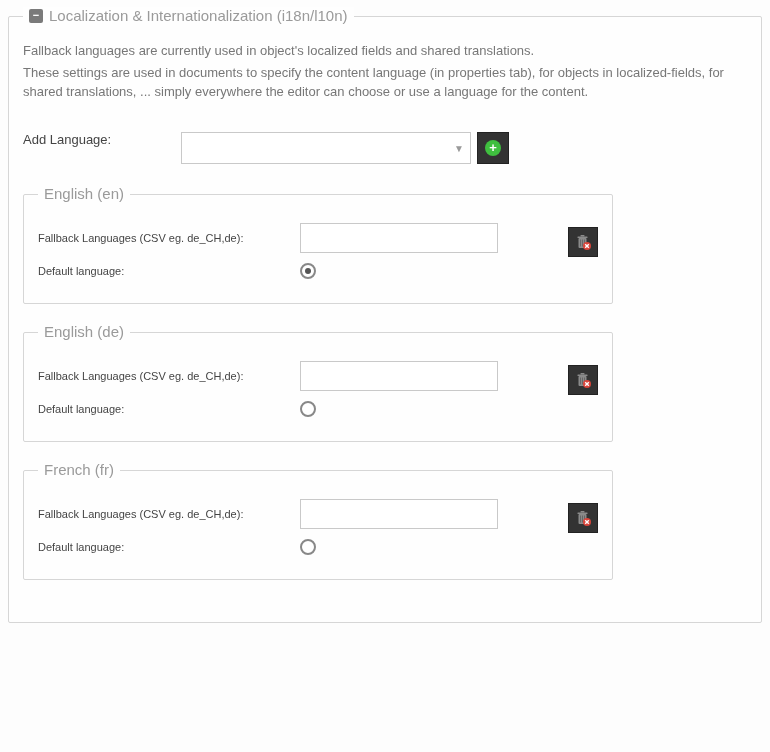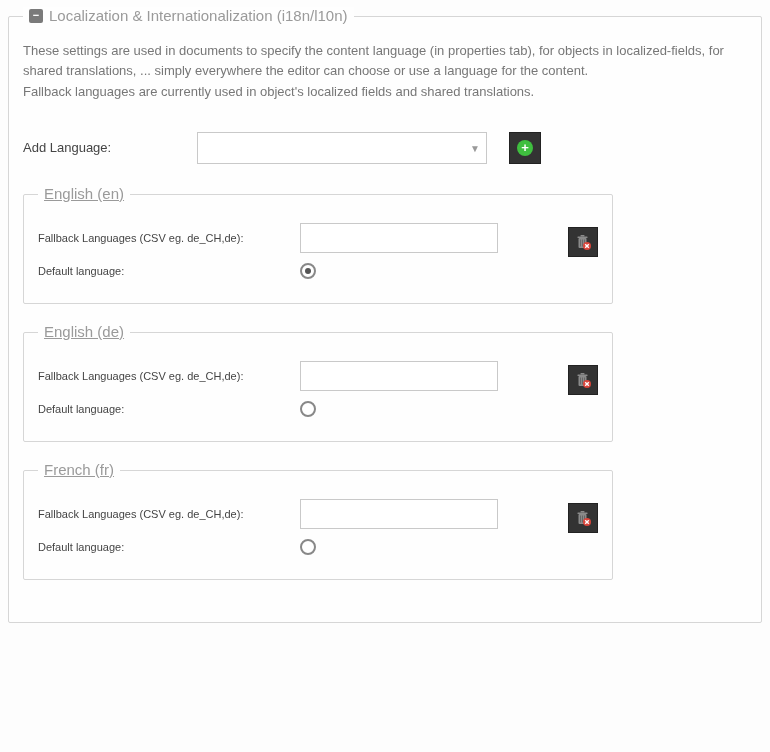--- a/index.html
+++ b/index.html
@@ -47,22 +47,21 @@
       color: #777;
       font-size: 13px;
       line-height: 1.5;
       margin-bottom: 30px;
       margin-top: 6px;
     }
     .description p { margin-bottom: 2px; }
     .description p.gap { margin-top: 16px; }
     .add-row {
       display: flex;
-      align-items: center;
-      gap: 16px;
+      gap: 0;
       margin-bottom: 30px;
     }
     .add-label {
       width: 158px;
       color: #444;
     }
     .combo {
       position: relative;
       width: 290px;
       height: 32px;
@@ -115,21 +114,20 @@
       max-width: 100%;
     }
     .lang-legend {
       position: absolute;
       top: -10px;
       left: 14px;
       background: #fefefe;
       padding: 0 6px;
       color: #9a9a9a;
       font-size: 15px;
-      text-decoration: underline;
     }
     .lang-row {
       display: flex;
       align-items: center;
       margin: 10px 0;
     }
     .lang-row-label {
       width: 262px;
       color: #444;
       font-size: 11px;
@@ -182,22 +180,22 @@
 </head>
 <body>
 
 <div class="fieldset">
   <div class="fieldset-legend">
     <span class="collapse-icon">−</span>
     <span>Localization &amp; Internationalization (i18n/l10n)</span>
   </div>
 
   <div class="description">
+    <p>Fallback languages are currently used in object's localized fields and shared translations.</p>
     <p>These settings are used in documents to specify the content language (in properties tab), for objects in localized-fields, for shared translations, ... simply everywhere the editor can choose or use a language for the content.</p>
-    <p>Fallback languages are currently used in object's localized fields and shared translations.</p>
   </div>
 
   <div class="add-row">
     <div class="add-label">Add Language:</div>
     <div class="combo">
       <span></span>
       <span class="trigger">▼</span>
     </div>
     <div class="add-btn">
       <div class="plus-circle">+</div>

